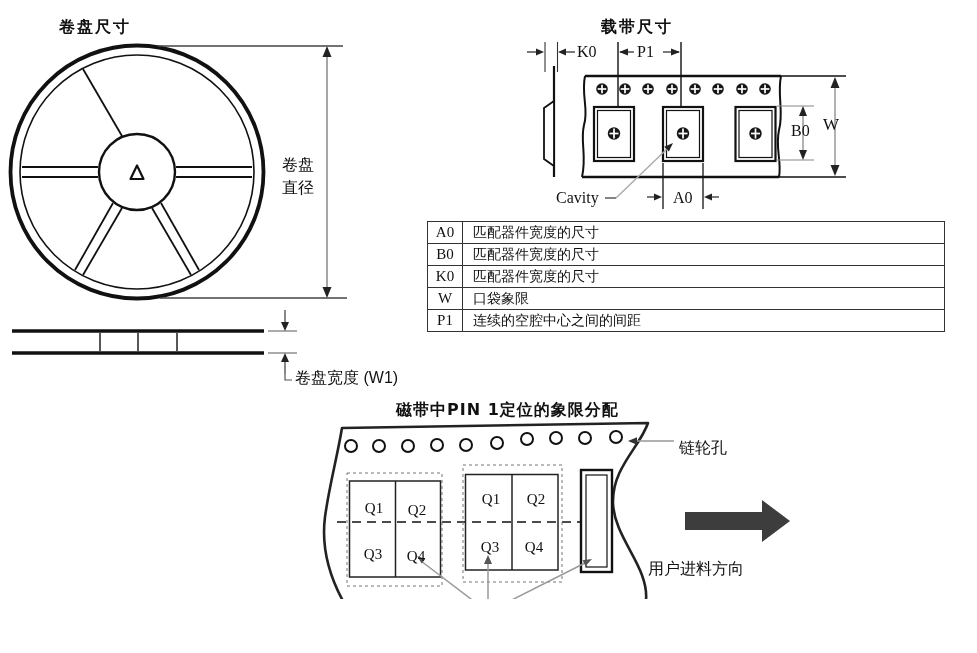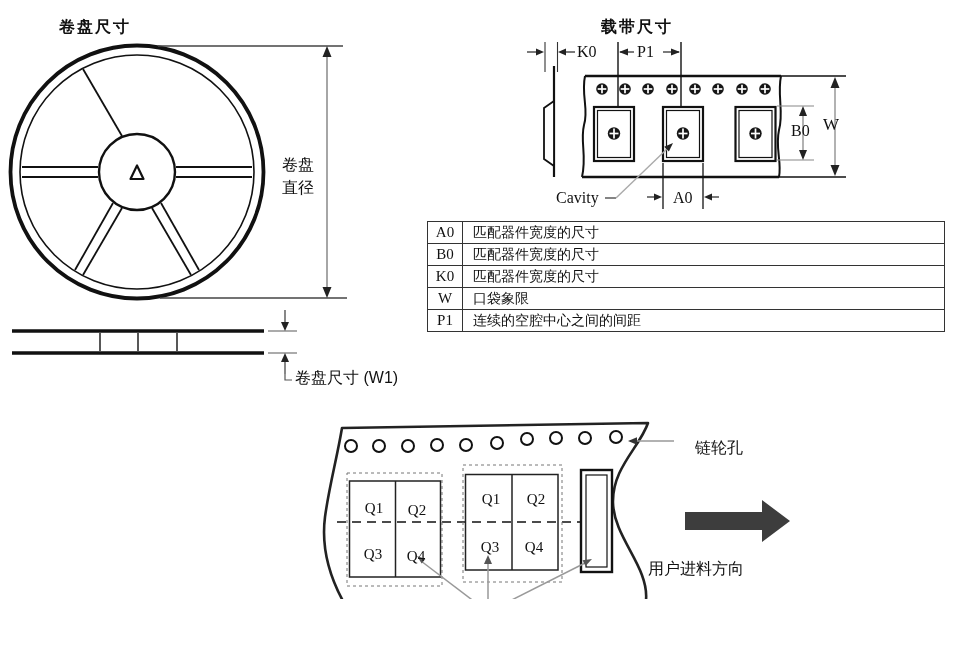--- a/index.html
+++ b/index.html
@@ -238,21 +238,21 @@
     <polygon points="628,441 637,437.2 637,444.8" fill="#333"></polygon>
   </g>
 
   <path d="M685,512 L762,512 L762,500 L790,521 L762,542 L762,530 L685,530 Z" fill="#3d3d3d"></path>
 </svg>
 
   <div class="lbl cjk-title" style="left:59px;top:17px;">卷盘尺寸</div>
 
   <div class="lbl cjk wrap2" style="left:282px;top:153px;">卷盘直径</div>
 
-  <div class="lbl cjk" style="left:295px;top:368px;">卷盘尺寸 (W1)</div>
+  <div class="lbl cjk" style="left:295px;top:368px;">卷盘宽度 (W1)</div>
 
   <div class="lbl cjk-title" style="left:601px;top:17px;">载带尺寸</div>
 
   <div class="lbl ser" style="left:577px;top:43px;">K0</div>
   <div class="lbl ser" style="left:637px;top:43px;">P1</div>
   <div class="lbl ser" style="left:791px;top:122px;">B0</div>
   <div class="lbl ser" style="left:823px;top:115px;font-size:17px;">W</div>
   <div class="lbl ser" style="left:556px;top:189px;">Cavity</div>
   <div class="lbl ser" style="left:673px;top:189px;">A0</div>
 
@@ -274,22 +274,23 @@
       <td class="key">W</td>
       <td class="desc">口袋象限</td>
         </tr>
     <tr>
       <td class="key">P1</td>
       <td class="desc">连续的空腔中心之间的间距</td>
         </tr>
   </tbody>
     </table>
 
-
-  <div class="lbl cjk" style="left:679px;top:438px;margin-left:16px;">链轮孔</div>
+  <div class="lbl cjk-title" style="left:396px;top:400px;letter-spacing:1px;">磁带中PIN 1定位的象限分配</div>
+
+  <div class="lbl cjk" style="left:679px;top:438px;">链轮孔</div>
 
   <div class="lbl cjk" style="left:648px;top:559px;">用户进料方向</div>
 
   <div class="lbl cjk" style="left:453px;top:619px;">载带总厚度</div>
 
   <div class="lbl qlbl" style="left:361px;top:500px;">Q1</div>
   <div class="lbl qlbl" style="left:404px;top:502px;">Q2</div>
   <div class="lbl qlbl" style="left:360px;top:546px;">Q3</div>
   <div class="lbl qlbl" style="left:403px;top:548px;">Q4</div>
 

